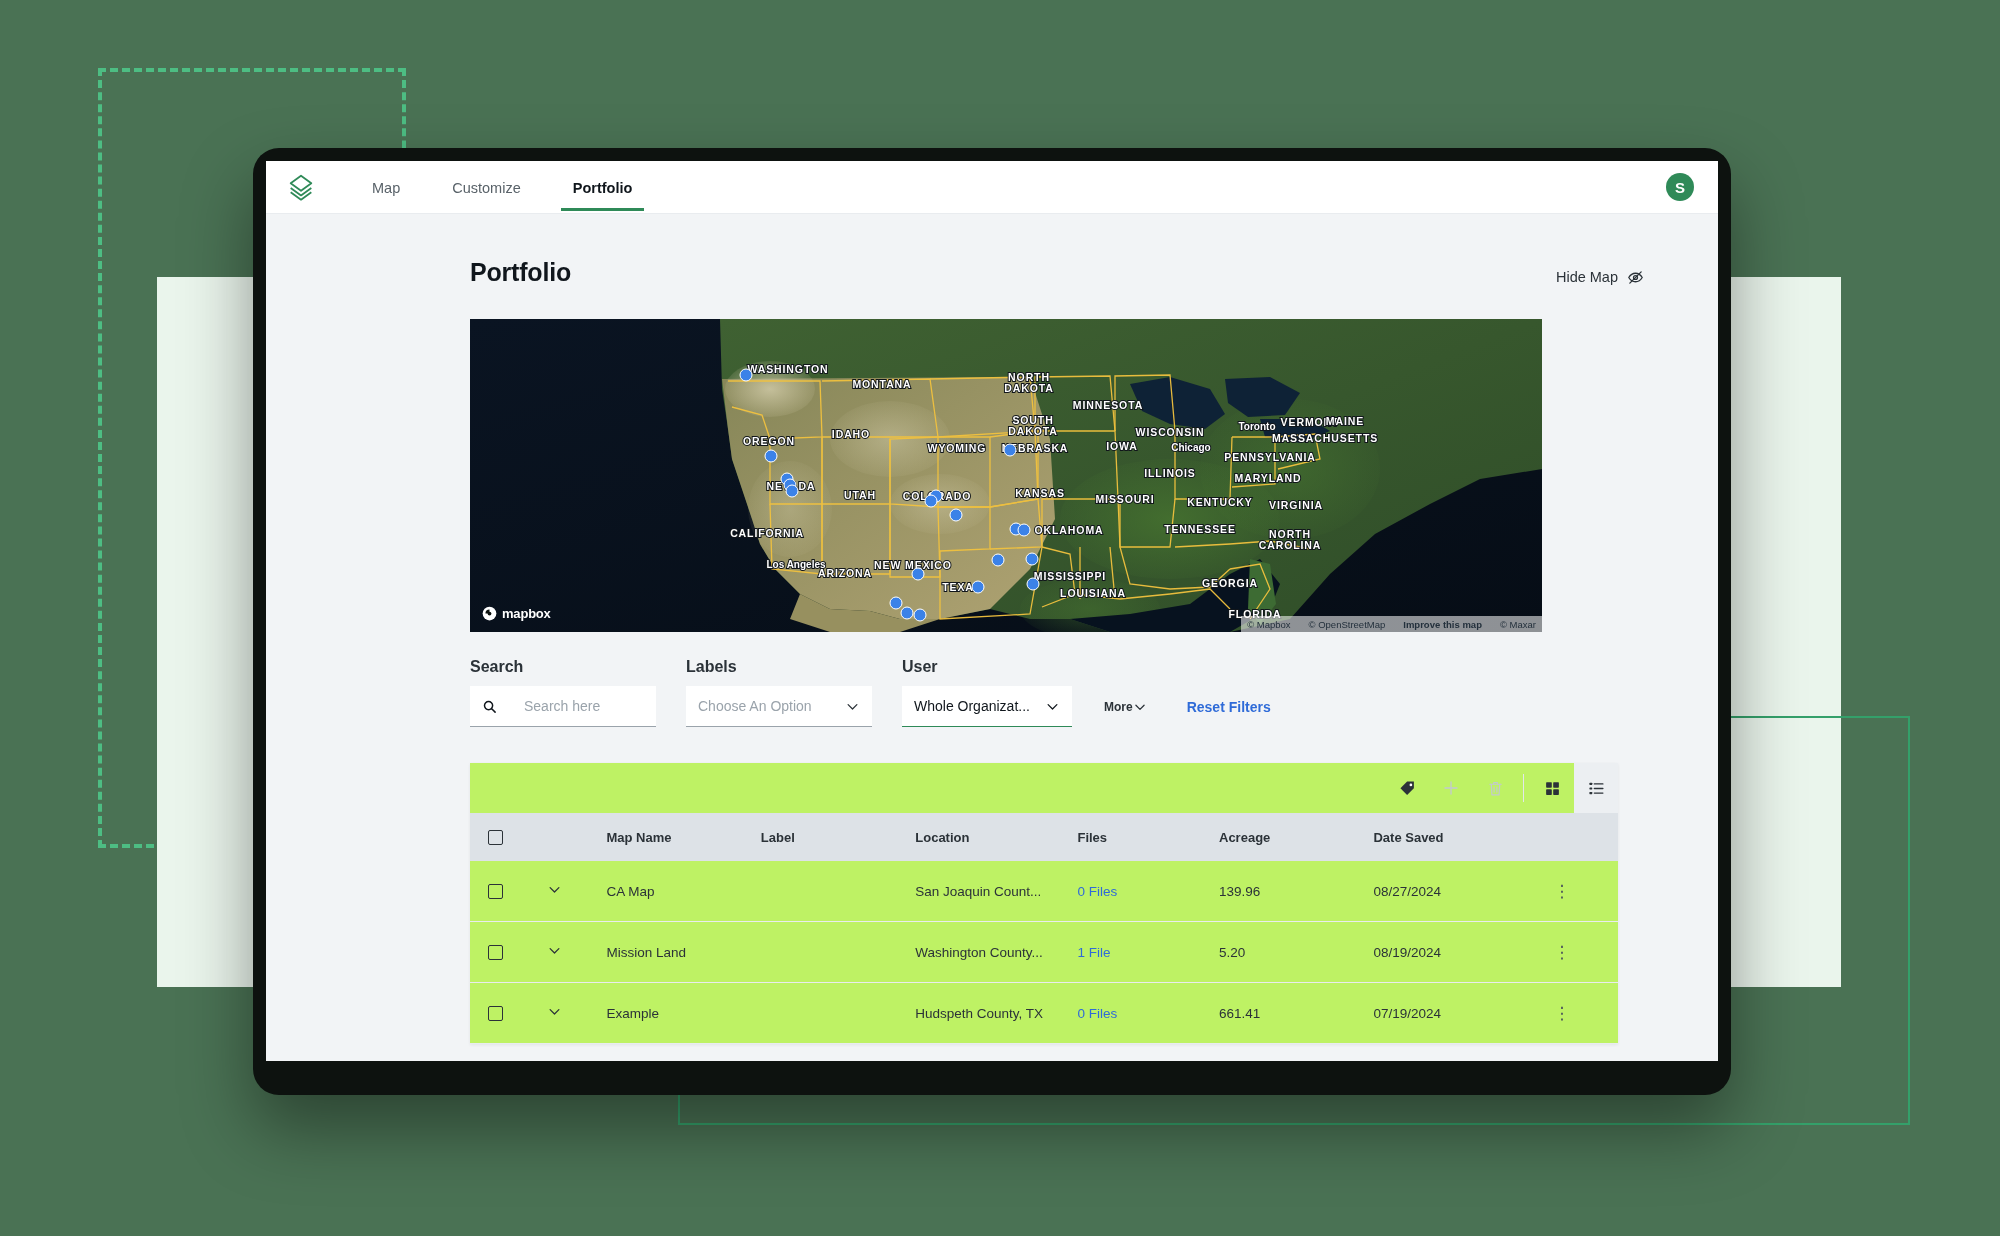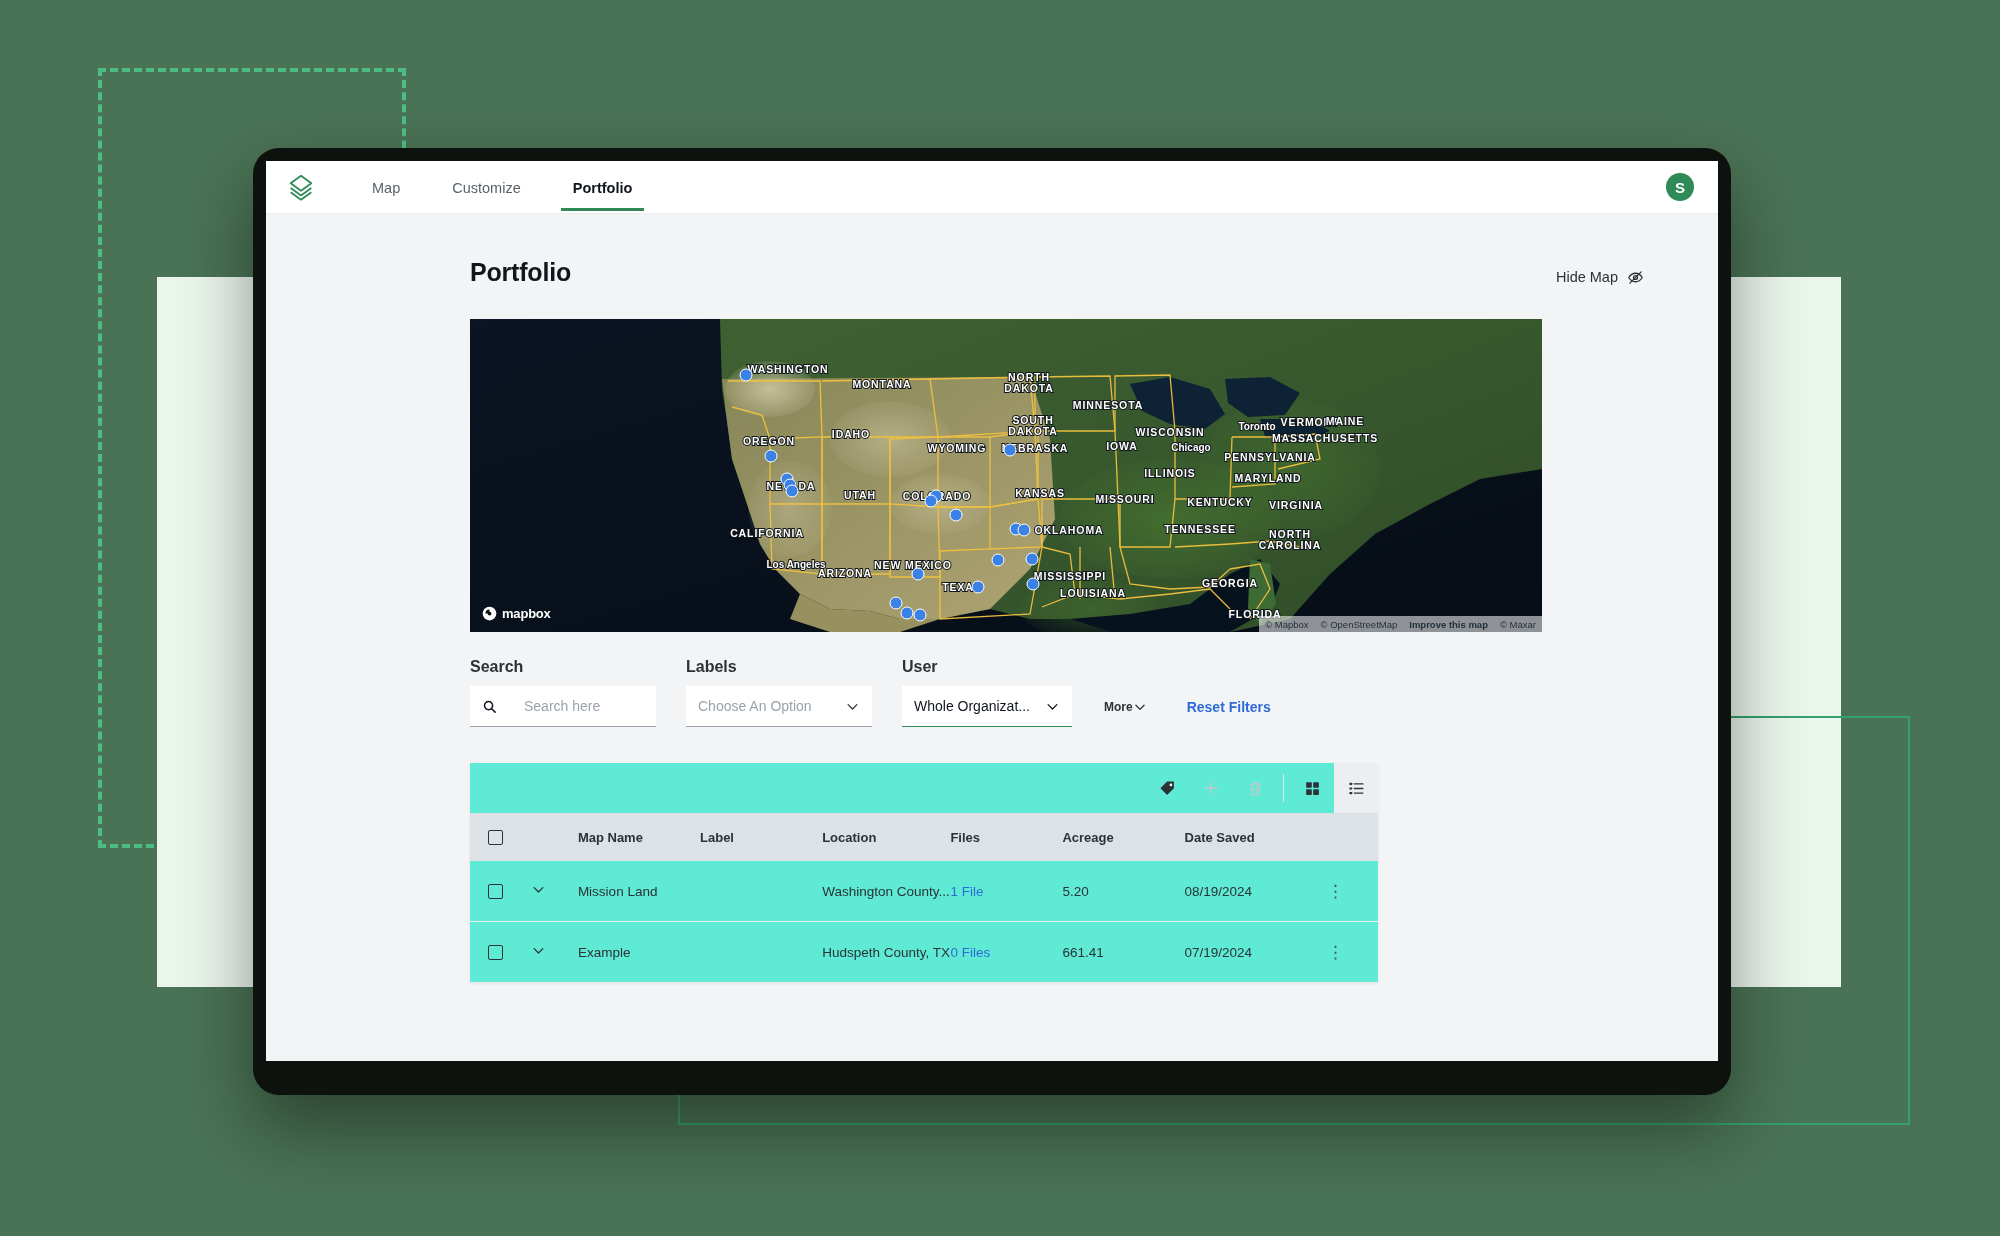--- a/index.html
+++ b/index.html
@@ -142,21 +142,21 @@
     position: absolute; left: 12px; bottom: 11px;
     display: flex; align-items: center; gap: 5px;
     color: #fff; font-size: 13px; font-weight: bold; letter-spacing: -0.2px;
   }
   #map-attrib {
     position: absolute; right: 0; bottom: 0;
     background: rgba(255,255,255,0.55);
     color: #23303c;
     font-size: 9.5px;
     padding: 2.5px 6px;
-    display: flex; gap: 12px;
+    display: flex; gap: 18px;
   }
   #map-attrib b { font-weight: bold; }
 
   
   #filters {
     margin: 26px 0 0 204px;
     width: 1072px;
     display: flex;
     align-items: flex-end;
   }
@@ -189,22 +189,22 @@
   }
   #reset-filters {
     font-size: 14px; color: #2f6bd8; font-weight: bold;
     height: 41px; display: flex; align-items: center;
     margin-left: 30px; cursor: pointer;
   }
 
   
   #table-card {
     margin: 36px 0 0 204px;
-    width: 908px;
-    background: #5eead4;
+    width: 1148px;
+    background: #bef264;
     box-shadow: 0 1px 3px rgba(16,22,28,0.07);
   }
   #table-toolbar {
     height: 50px;
     display: flex;
     align-items: center;
     justify-content: flex-end;
     padding-right: 0;
   }
   .tb-btn {
@@ -585,20 +585,35 @@
               </tr>
             </thead>
             <tbody id="table-body">
                 <tr>
                   <td class="c-chk">
                     <span class="chk"></span>
                   </td>
                   <td class="c-exp"><span class="chev"><svg width="15" height="15" viewBox="0 0 24 24">
                         <path d="M5 9 L12 16 L19 9" fill="none" stroke="#2b3238" stroke-width="2" stroke-linecap="round" stroke-linejoin="round"></path>
                       </svg></span></td>
+                  <td class="c-name">CA Map</td>
+                  <td class="c-label"></td>
+                  <td class="c-loc">San Joaquin Count...</td>
+                  <td class="c-files"><span class="files-link">0 Files</span></td>
+                  <td class="c-acre">139.96</td>
+                  <td class="c-date">08/27/2024</td>
+                  <td class="c-kebab"><span class="kebab">⋮</span></td>
+                </tr>
+                <tr>
+                  <td class="c-chk">
+                    <span class="chk"></span>
+                  </td>
+                  <td class="c-exp"><span class="chev"><svg width="15" height="15" viewBox="0 0 24 24">
+                        <path d="M5 9 L12 16 L19 9" fill="none" stroke="#2b3238" stroke-width="2" stroke-linecap="round" stroke-linejoin="round"></path>
+                      </svg></span></td>
                   <td class="c-name">Mission Land</td>
                   <td class="c-label"></td>
                   <td class="c-loc">Washington County...</td>
                   <td class="c-files"><span class="files-link">1 File</span></td>
                   <td class="c-acre">5.20</td>
                   <td class="c-date">08/19/2024</td>
                   <td class="c-kebab"><span class="kebab">⋮</span></td>
                 </tr>
                 <tr>
                   <td class="c-chk">

